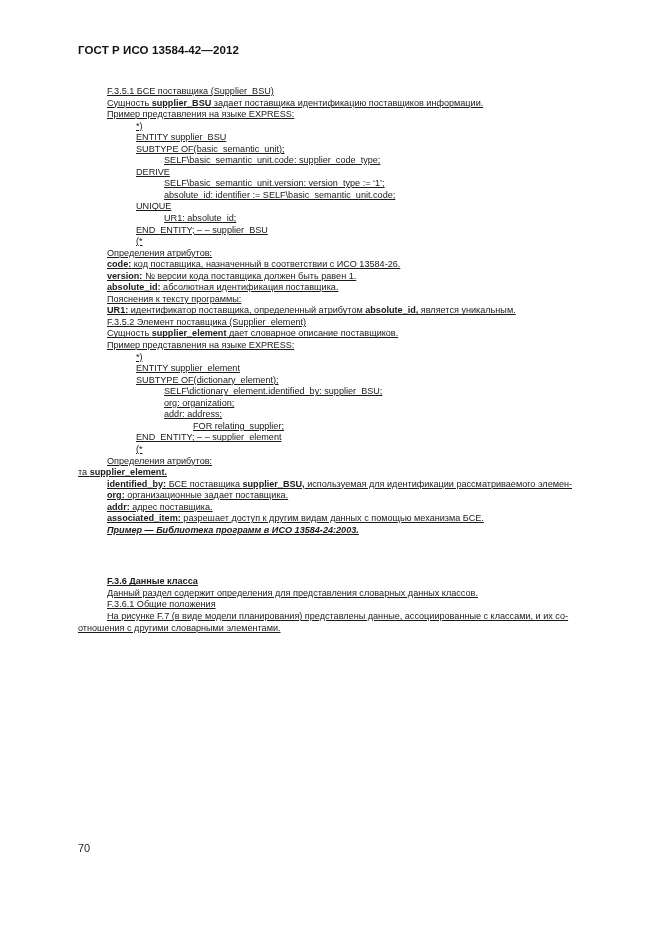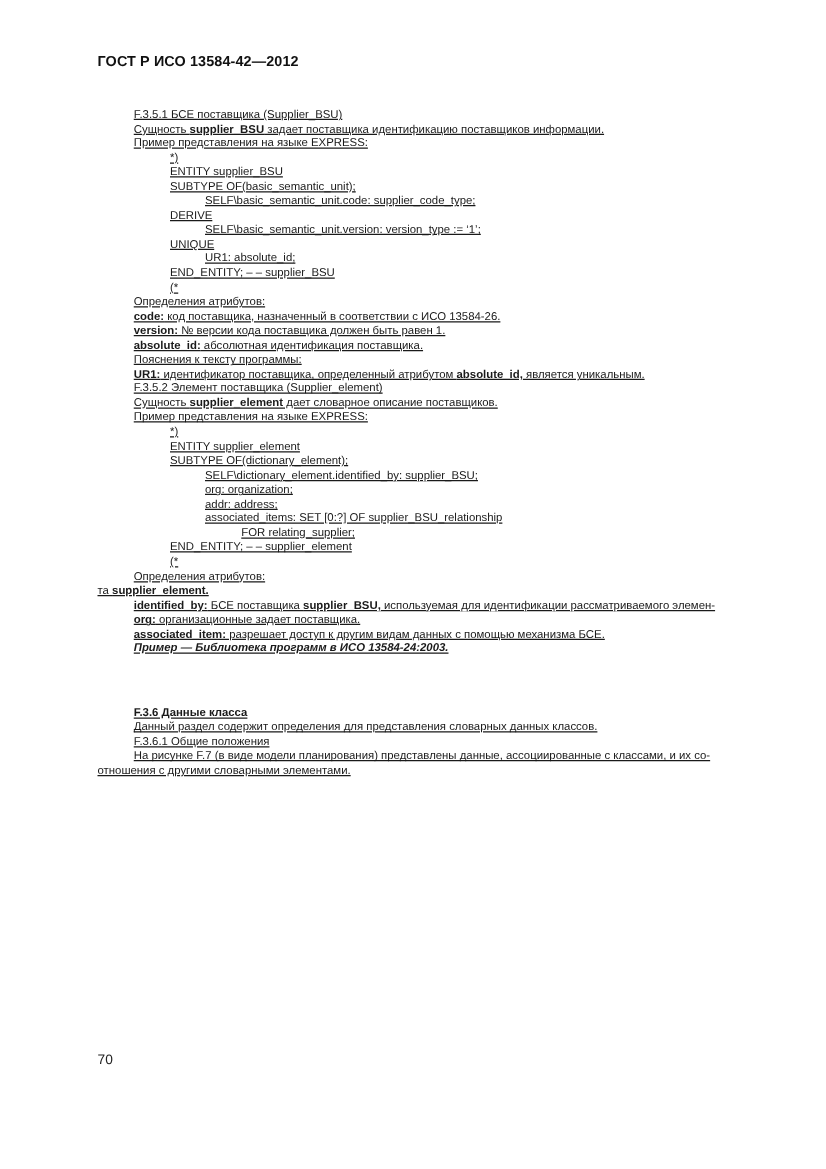--- a/index.html
+++ b/index.html
@@ -37,20 +37,21 @@
   <div class="line i1">F.3.5.1 БСЕ поставщика (Supplier_BSU)</div>
   <div class="line i1"><span>Сущность </span><span class="b">supplier_BSU</span><span> задает поставщика идентификацию поставщиков информации.</span></div>
   <div class="line i1 u">Пример представления на языке EXPRESS:</div>
   <div id="code1">
       <div class="line i2">*)</div>
       <div class="line i2">ENTITY supplier_BSU</div>
       <div class="line i2">SUBTYPE OF(basic_semantic_unit);</div>
       <div class="line i3">SELF\basic_semantic_unit.code: supplier_code_type;</div>
       <div class="line i2">DERIVE</div>
       <div class="line i3">SELF\basic_semantic_unit.version: version_type := ‘1’;</div>
+      <div class="line i3">absolute_id: identifier := SELF\basic_semantic_unit.code;</div>
       <div class="line i2">UNIQUE</div>
       <div class="line i3">UR1: absolute_id;</div>
       <div class="line i2">END_ENTITY; – – supplier_BSU</div>
       <div class="line i2">(*</div>
     </div>
   <div class="line i1 u">Определения атрибутов:</div>
   <div id="attrs1">
       <div class="line i1"><span class="b">code:</span><span> код поставщика, назначенный в соответствии с ИСО 13584-26.</span></div>
       <div class="line i1"><span class="b">version:</span><span> № версии кода поставщика должен быть равен 1.</span></div>
       <div class="line i1"><span class="b">absolute_id:</span><span> абсолютная идентификация поставщика.</span></div>
@@ -61,30 +62,30 @@
   <div class="line i1">F.3.5.2 Элемент поставщика (Supplier_element)</div>
   <div class="line i1"><span>Сущность </span><span class="b">supplier_element</span><span> дает словарное описание поставщиков.</span></div>
   <div class="line i1 u">Пример представления на языке EXPRESS:</div>
   <div id="code2">
       <div class="line i2">*)</div>
       <div class="line i2">ENTITY supplier_element</div>
       <div class="line i2">SUBTYPE OF(dictionary_element);</div>
       <div class="line i3">SELF\dictionary_element.identified_by: supplier_BSU;</div>
       <div class="line i3">org: organization;</div>
       <div class="line i3">addr: address;</div>
-      <div class="line i3">associated_items: SET [0:?] OF supplier_BSU_relationship</div>
       <div class="line i4">FOR relating_supplier;</div>
       <div class="line i2">END_ENTITY; – – supplier_element</div>
       <div class="line i2">(*</div>
     </div>
   <div class="line i1 u">Определения атрибутов:</div>
   <div class="line i0"><span>та </span><span class="b">supplier_element.</span></div>
   <div class="line i1"><span class="b">identified_by:</span><span> БСЕ поставщика </span><span class="b">supplier_BSU,</span><span> используемая для идентификации рассматриваемого элемен-</span></div>
   <div id="attrs2">
       <div class="line i1"><span class="b">org:</span><span> организационные задает поставщика.</span></div>
+      <div class="line i1"><span class="b">addr:</span><span> адрес поставщика.</span></div>
       <div class="line i1"><span class="b">associated_item:</span><span> разрешает доступ к другим видам данных с помощью механизма БСЕ.</span></div>
     </div>
   <div class="line i1 bi">Пример — Библиотека программ в ИСО 13584-24:2003.</div>
 
   <div class="line i1 b">F.3.6 Данные класса</div>
   <div class="line i1">Данный раздел содержит определения для представления словарных данных классов.</div>
   <div class="line i1">F.3.6.1 Общие положения</div>
   <div class="line i1">На рисунке F.7 (в виде модели планирования) представлены данные, ассоциированные с классами, и их со-</div>
   <div class="line i0">отношения с другими словарными элементами.</div>
 </div>

